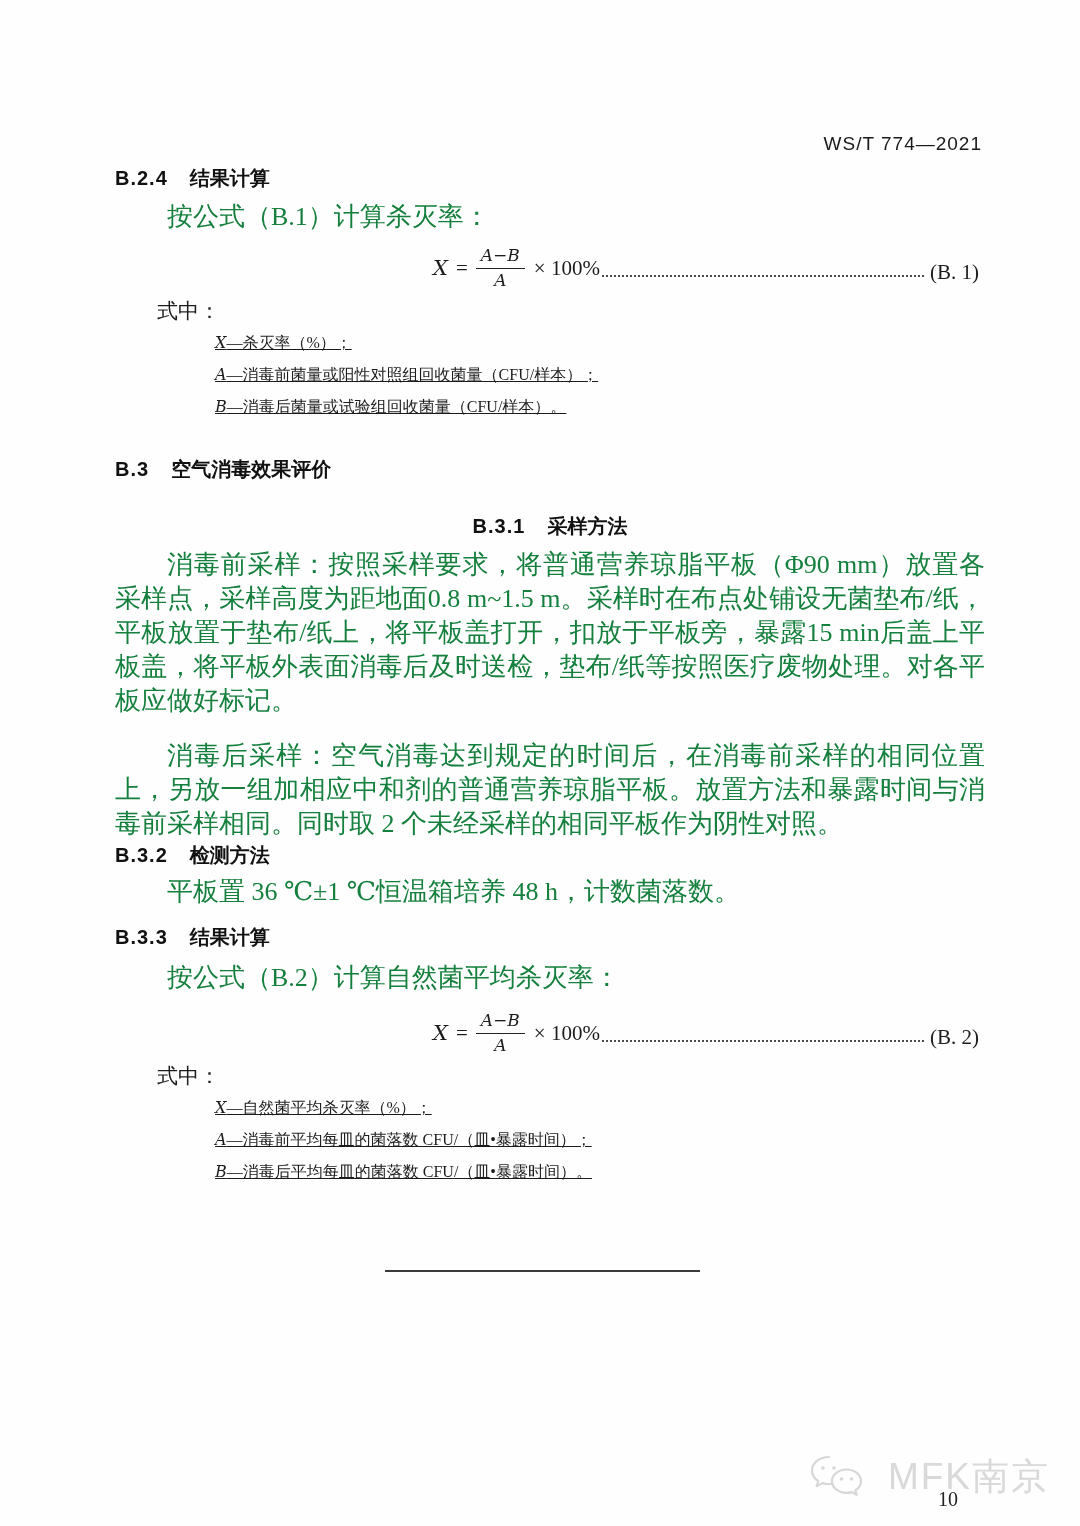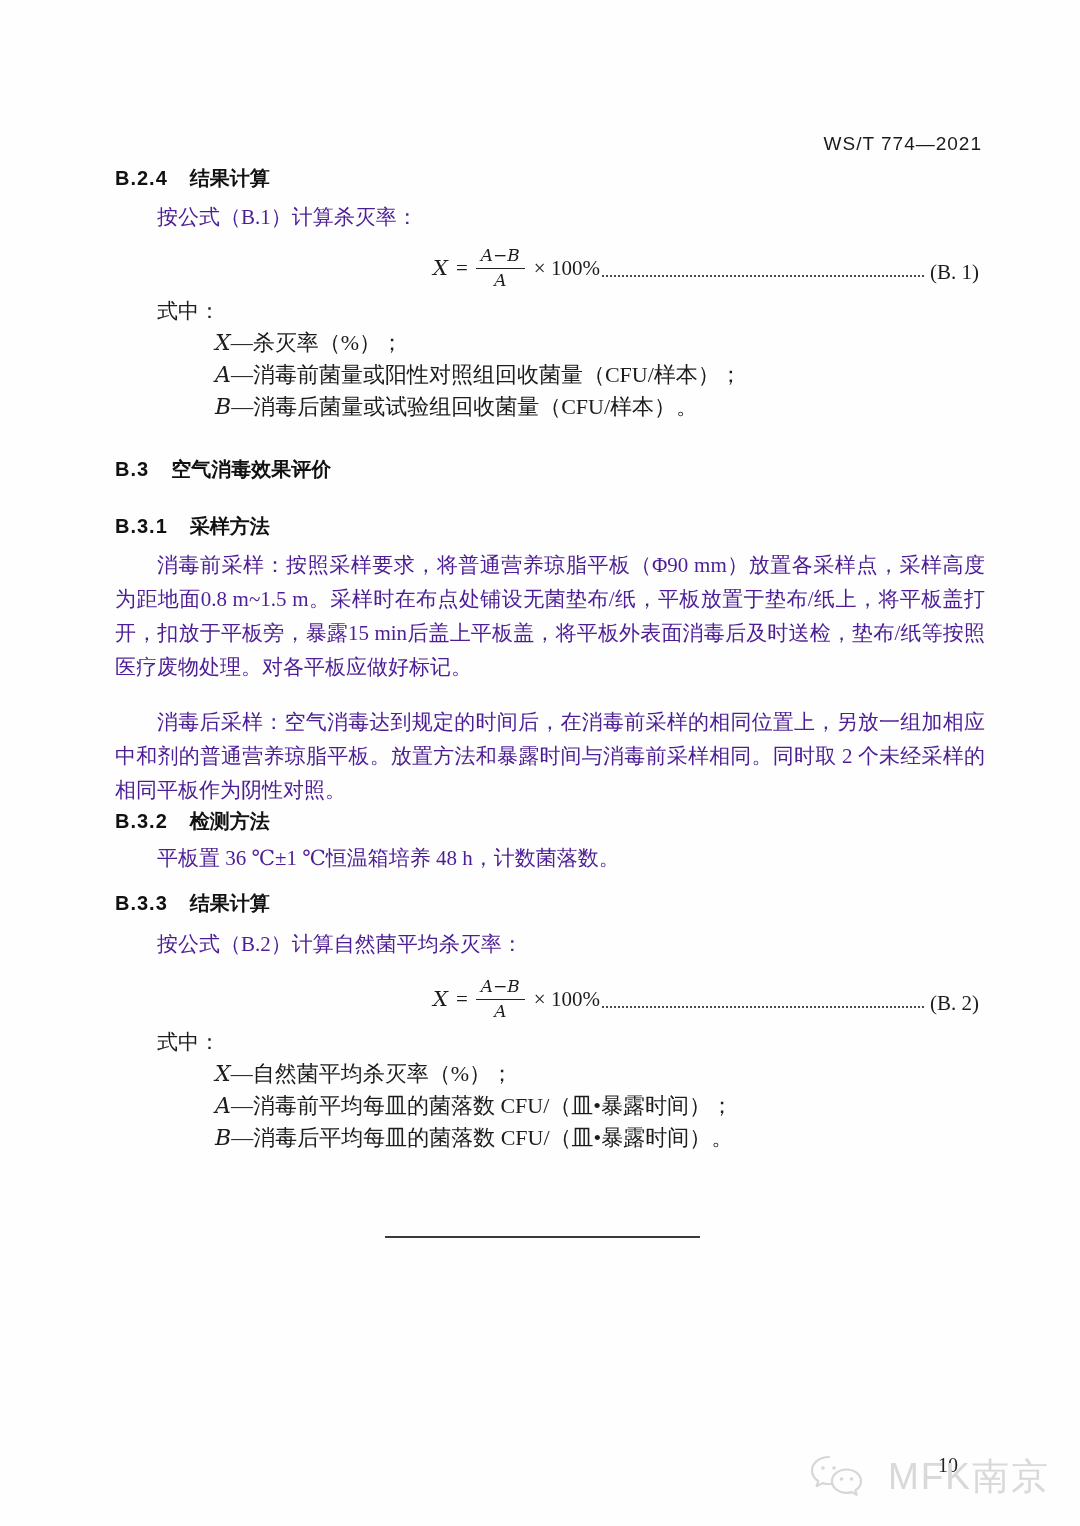--- a/index.html
+++ b/index.html
@@ -33,31 +33,31 @@
   .sec-h3 {
     font-family: "Liberation Sans", "DejaVu Sans", sans-serif;
     font-weight: bold;
     font-size: 20px;
     line-height: 28px;
     color: #111;
   }
   .sec-h3 .sec-num { margin-right: 22px; letter-spacing: 1px; }
   .h-b24 { margin-top: 8px; }
   .h-b3  { margin-top: 32px; }
-  .h-b31 { margin-top: 29px; }
+  .h-b31 { margin-top: 29px; text-align: center; }
   .h-b32 { margin-top: 0px; }
   .h-b33 { margin-top: 16px; }
 
   
   .para {
-    font-size: 21px;
+    font-size: 26px;
     line-height: 34px;
     text-align: justify;
     text-indent: 2em;
-    color: #4c1d95;
+    color: #15803d;
   }
   .p-intro1 { margin-top: 10px; line-height: 30px; }
   .p-b31-1  { margin-top: 8px; }
   .p-b31-2  { margin-top: 21px; }
   .p-b32-1  { margin-top: 8px;  line-height: 30px; }
   .p-b33-in { margin-top: 12px; line-height: 30px; }
 
   
   .formula {
     display: flex;
@@ -93,22 +93,23 @@
   
   .where-lead {
     margin-top: 3px;
     font-size: 21px;
     line-height: 28px;
     text-indent: 2em;
   }
   .var-list { margin-top: 2px; }
   .var-item {
     padding-left: 100px;
-    font-size: 22px;
+    font-size: 16px;
     line-height: 32px;
+    text-decoration: underline;
   }
 
   
   .end-divider {
     margin-top: 82px;
     margin-left: 270px;
     width: 315px;
     height: 0;
     border-top: 2px solid #3a3a3a;
   }

